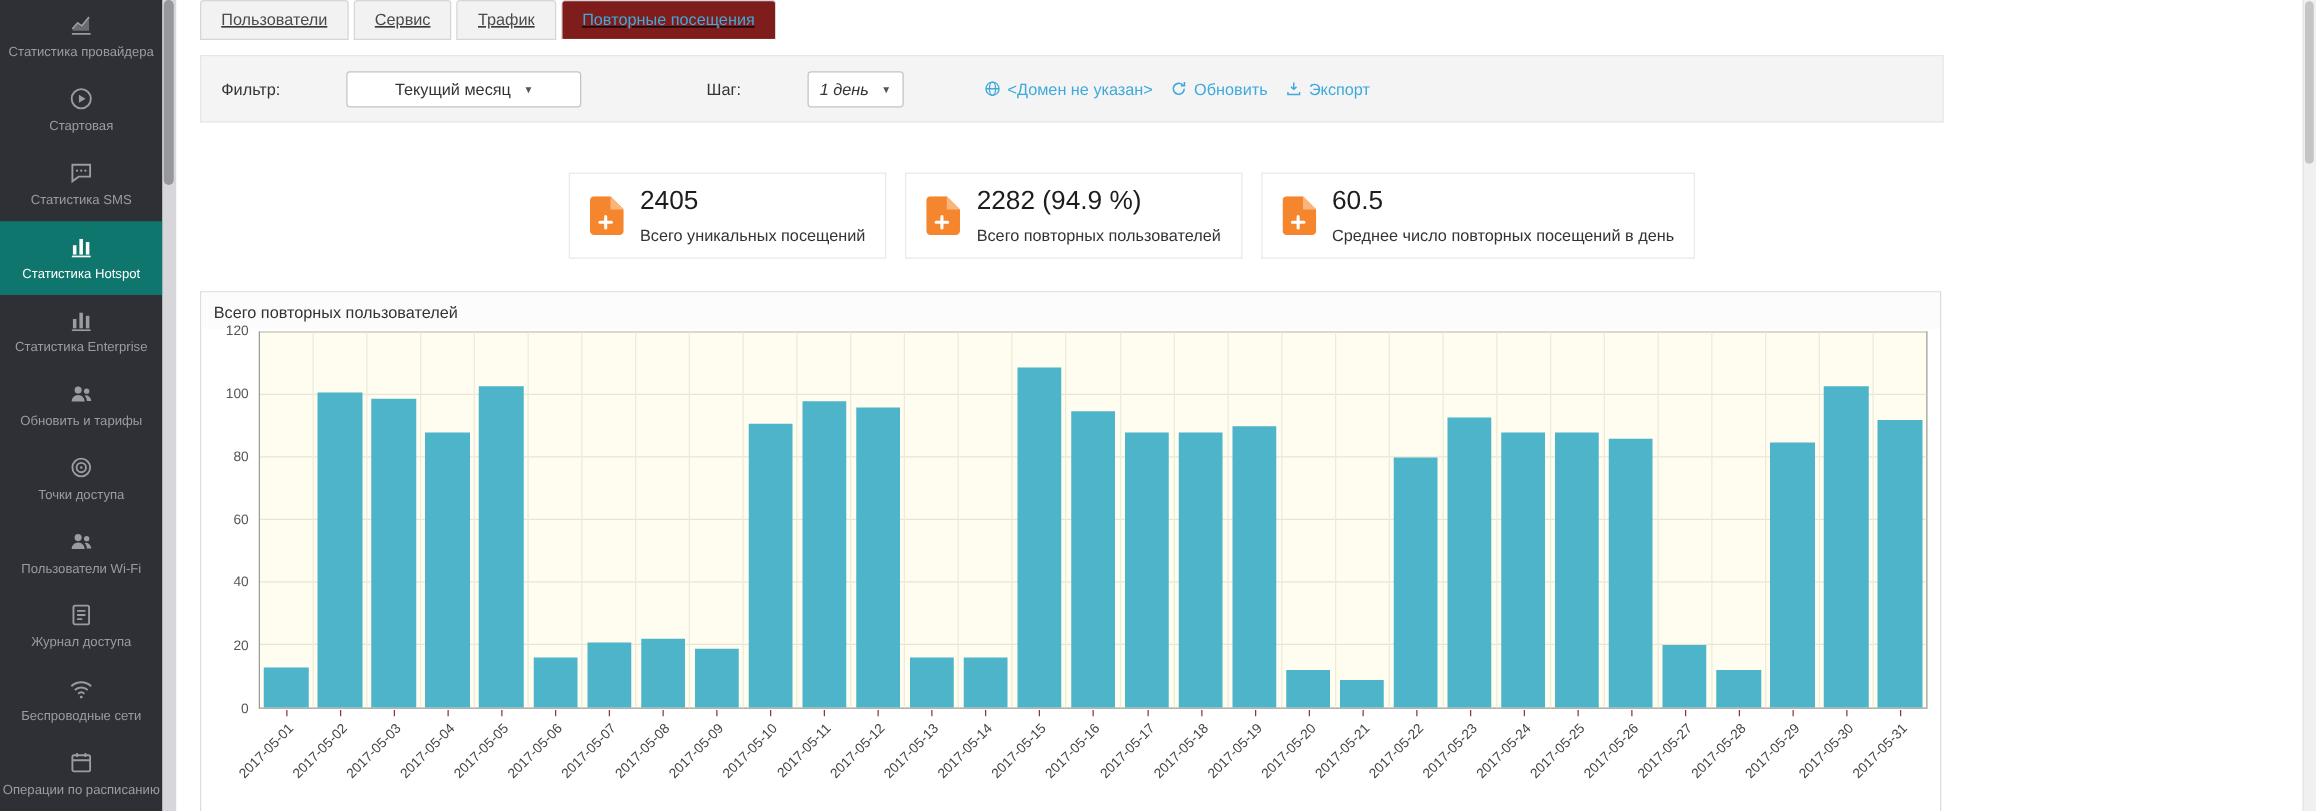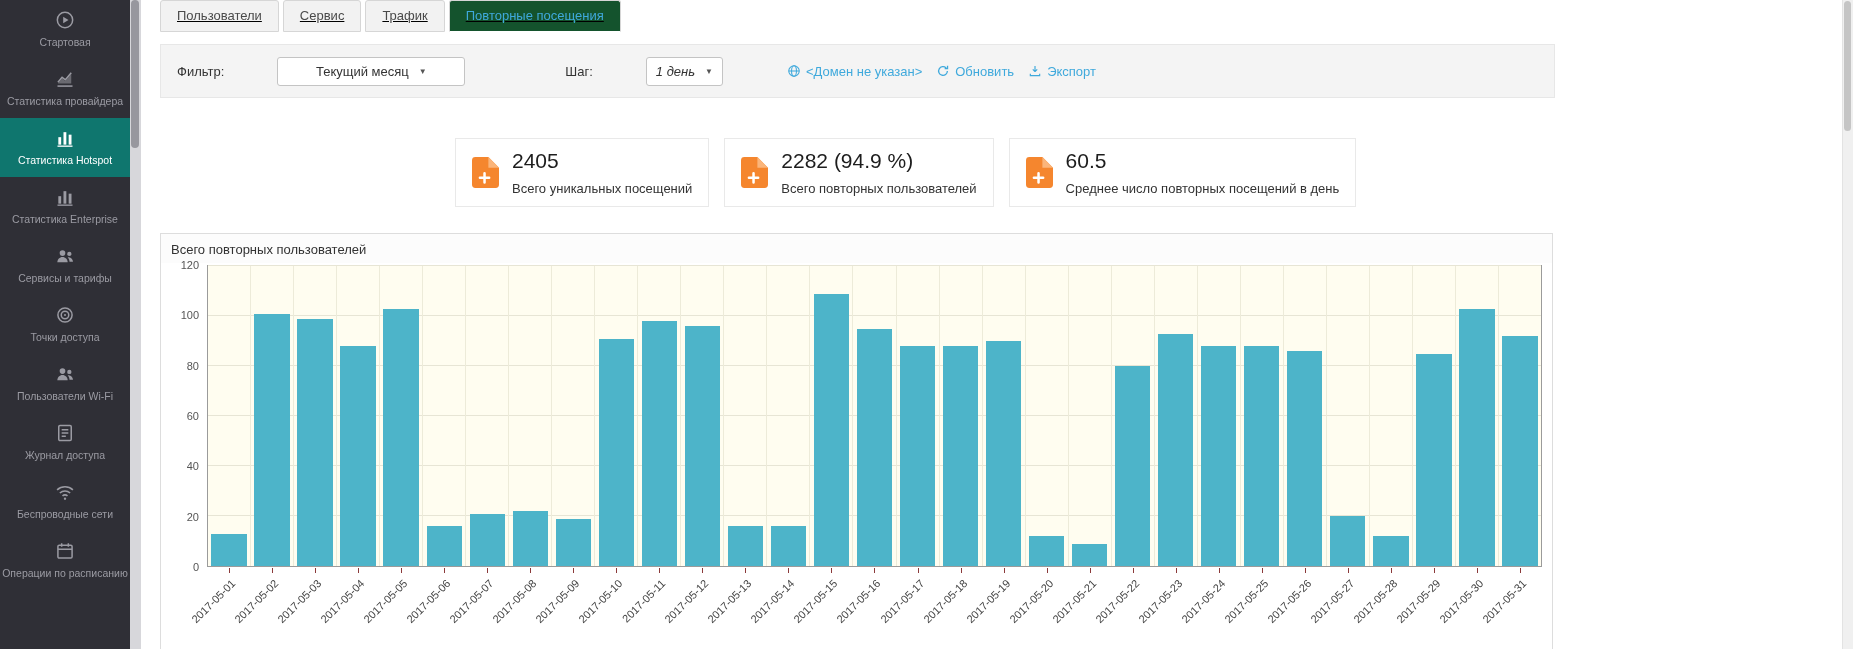--- a/index.html
+++ b/index.html
@@ -15,21 +15,21 @@
 
   .side-scroll { width:11px; min-width:11px; background:#d7d7db; position:relative; }
   .side-scroll .thumb { position:absolute; top:0; left:1px; width:8px; height:148px; background:#97979e; border-radius:4px; }
 
   
   .main { flex:1; padding-left:19px; overflow:hidden; }
   .container { width:1395px; }
 
   .tabs { display:flex; margin-top:0;text-decoration:underline; }
   .tab { font-size:13px; color:#4a4a4a; background:#f2f2f2; border:1px solid #d6d6d6; padding:7px 16px 8px; margin-right:4px; border-radius:3px 3px 0 0; cursor:pointer; white-space:nowrap; }
-  .tab.active { background:#14532d; color:#3fa9dc; border-bottom-color:#fff; }
+  .tab.active { background:#7f1d1d; color:#3fa9dc; border-bottom-color:#fff; }
 
   .toolbar { margin-top:12px; background:#f4f4f4; border:1px solid #e7e7e7; height:54px; display:flex; align-items:center; padding:0 16px; font-size:13px; color:#333; box-sizing:border-box;gap:44px; }
   .tb-label { margin-right:9px; }
   .tb-label.step { margin-left:56px; }
   .select { background:#fff; border:1px solid #c4c4c4; border-radius:3px; height:29px; display:flex; align-items:center; justify-content:center; padding:0 9px; font-size:13px; color:#333; min-width:188px; box-sizing:border-box; cursor:pointer; }
   .select.small { min-width:64px;font-style:italic; }
   .select .arrow { font-size:8px; color:#555; margin-left:10px; }
   .tb-links { display:flex; align-items:center; margin-left:6px; }
   .tb-link { display:flex; align-items:center; color:#3fa9dc; margin-left:14px; cursor:pointer; text-decoration:none; font-size:13px; white-space:nowrap; }
   .tb-link .icon { display:flex; margin-right:5px; }
@@ -67,35 +67,46 @@
 </head>
 <body>
 
 <div class="app">
 
   <aside class="sidebar">
     <nav id="sidebar-items">
         <div class="side-item">
           <span class="icon">
             <svg viewBox="0 0 24 24" fill="none" stroke="currentColor" stroke-width="1.8">
-              <circle cx="12" cy="12" r="9.2"></circle>
-              <path d="M9.8 8.2l6.4 3.8-6.4 3.8z" fill="currentColor" stroke="none"></path>
-            </svg>
-          </span>
-          <span class="side-label">Стартовая</span>
-        </div>
-        <div class="side-item">
-          <span class="icon">
-            <svg viewBox="0 0 24 24" fill="none" stroke="currentColor" stroke-width="1.8">
               <path d="M3 20.5h18"></path>
               <path d="M3.5 17.5l5-6 4 3 7-8.5V17.5z" fill="currentColor" stroke="none" opacity="0.55"></path>
               <path d="M3.5 16l5-6 4 3 7-8.5"></path>
             </svg>
           </span>
           <span class="side-label">Статистика провайдера</span>
+        </div>
+        <div class="side-item">
+          <span class="icon">
+            <svg viewBox="0 0 24 24" fill="none" stroke="currentColor" stroke-width="1.8">
+              <circle cx="12" cy="12" r="9.2"></circle>
+              <path d="M9.8 8.2l6.4 3.8-6.4 3.8z" fill="currentColor" stroke="none"></path>
+            </svg>
+          </span>
+          <span class="side-label">Стартовая</span>
+        </div>
+        <div class="side-item">
+          <span class="icon">
+            <svg viewBox="0 0 24 24" fill="none" stroke="currentColor" stroke-width="1.8">
+              <path d="M3.5 4.5h17v11.5h-11l-6 4.5z"></path>
+              <circle cx="8" cy="10.2" r="1.1" fill="currentColor" stroke="none"></circle>
+              <circle cx="12" cy="10.2" r="1.1" fill="currentColor" stroke="none"></circle>
+              <circle cx="16" cy="10.2" r="1.1" fill="currentColor" stroke="none"></circle>
+            </svg>
+          </span>
+          <span class="side-label">Статистика SMS</span>
         </div>
         <div class="side-item active">
           <span class="icon">
             <svg viewBox="0 0 24 24" fill="currentColor">
               <rect x="4" y="11" width="3.4" height="9"></rect>
               <rect x="10.2" y="5" width="3.4" height="15"></rect>
               <rect x="16.4" y="8" width="3.4" height="12"></rect>
               <rect x="3" y="21" width="18" height="1.6"></rect>
             </svg>
           </span>
@@ -114,21 +125,21 @@
         </div>
         <div class="side-item">
           <span class="icon">
             <svg viewBox="0 0 24 24" fill="currentColor">
               <circle cx="9" cy="8.5" r="3.4"></circle>
               <path d="M2.8 19.5c0-3.4 2.8-6.2 6.2-6.2s6.2 2.8 6.2 6.2z"></path>
               <circle cx="17.2" cy="9.5" r="2.6"></circle>
               <path d="M16.6 13.4c2.8.3 5 2.7 5 5.6h-4.2c0-2.2-.8-4.2-2.2-5.2z"></path>
             </svg>
           </span>
-          <span class="side-label">Сервисы и тарифы</span>
+          <span class="side-label">Обновить и тарифы</span>
         </div>
         <div class="side-item">
           <span class="icon">
             <svg viewBox="0 0 24 24" fill="none" stroke="currentColor" stroke-width="1.8">
               <circle cx="12" cy="12" r="8.5"></circle>
               <circle cx="12" cy="12" r="4.5"></circle>
               <circle cx="12" cy="12" r="1.2" fill="currentColor" stroke="none"></circle>
             </svg>
           </span>
           <span class="side-label">Точки доступа</span>

